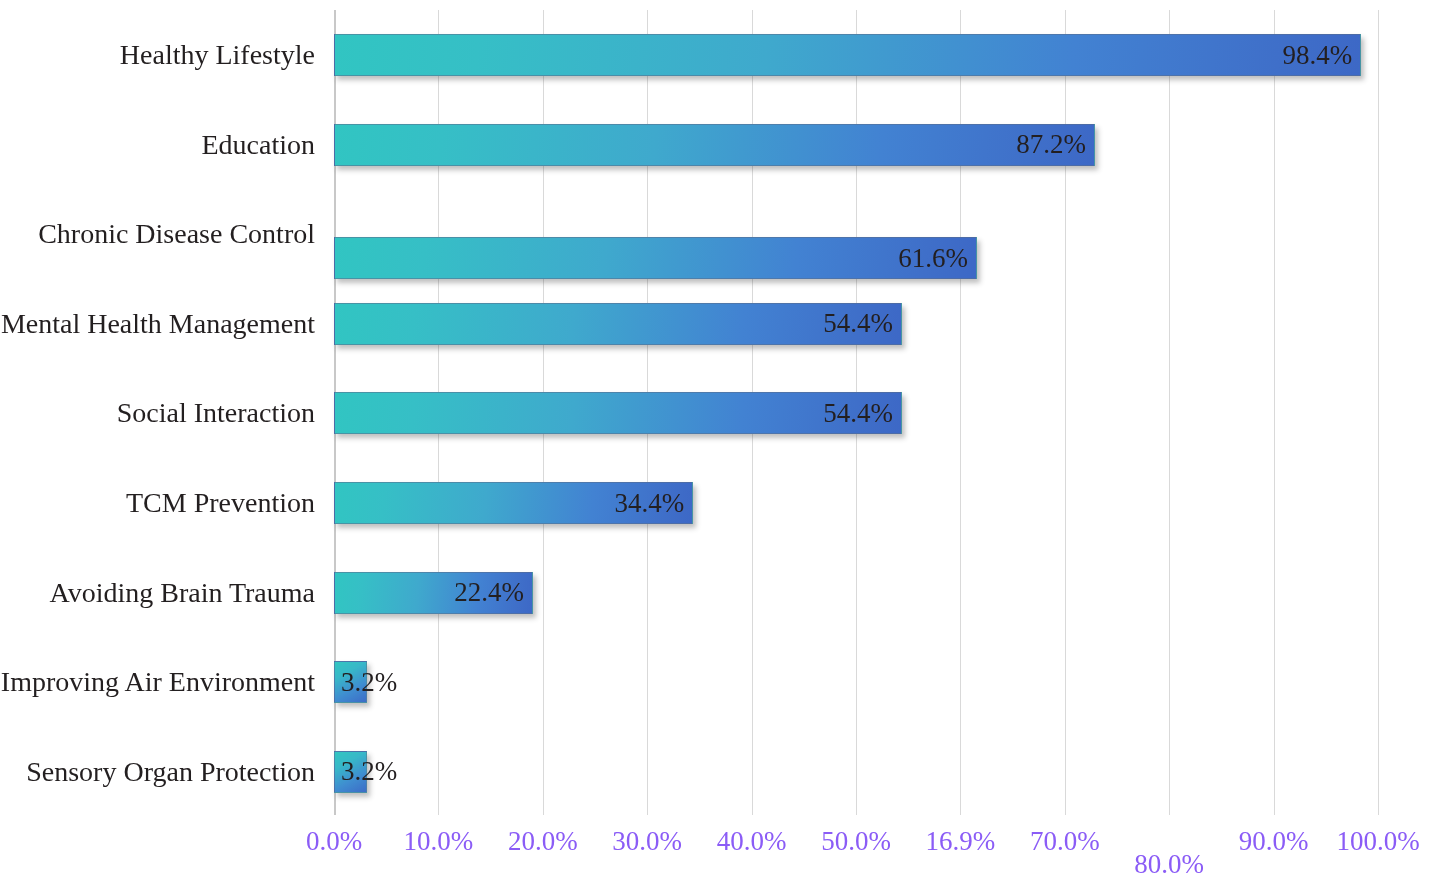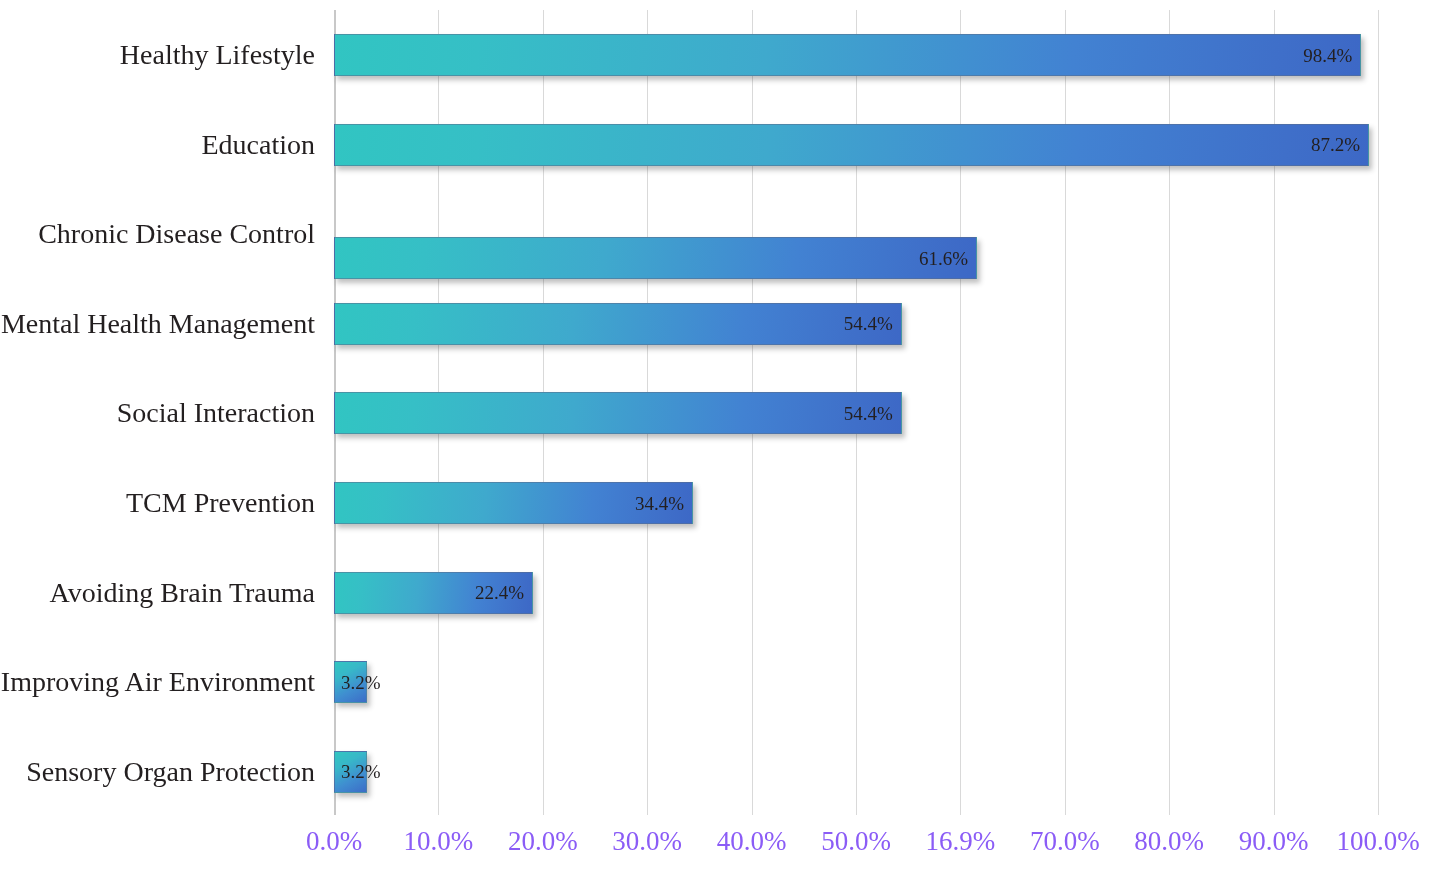--- a/index.html
+++ b/index.html
@@ -62,21 +62,21 @@
     align-items: center;
     justify-content: flex-end;
   }
   .bar.tiny {
     background-image: linear-gradient(150deg, #32c6c1 0%, #37b8c8 30%, #3f8ed0 65%, #3c6cc7 100%);
   }
   .bar-value {
     position: absolute;
     right: 8px;
     white-space: nowrap;
-    font-size: 19px;
+    font-size: 27px;
     line-height: 1;
     color: #231f20;
     font-family: "Liberation Serif", "DejaVu Serif", serif;
   }
   .bar.tiny .bar-value {
     right: auto;
     left: 6px;
   }
 
   
@@ -120,21 +120,21 @@
       <div class="gridline" style="left: 730.8px;"></div>
       <div class="gridline" style="left: 835.2px;"></div>
       <div class="gridline" style="left: 939.6px;"></div>
       <div class="gridline" style="left: 1044px;"></div>
       <div class="bar-row" style="top: 24px; width: 1044px;">
         <div class="bar" style="width: 1027.3px;">
           <span class="bar-value">98.4%</span>
         </div>
       </div>
       <div class="bar-row" style="top: 113.6px; width: 1044px;">
-        <div class="bar" style="width: 1035px;">
+        <div class="bar" style="width: 761px;">
           <span class="bar-value">87.2%</span>
         </div>
       </div>
       <div class="bar-row" style="top: 203.2px; width: 1044px; margin-top: 24px;">
         <div class="bar" style="width: 643.104px;">
           <span class="bar-value">61.6%</span>
         </div>
       </div>
       <div class="bar-row" style="top: 292.8px; width: 1044px;">
         <div class="bar" style="width: 567.936px;">
@@ -181,18 +181,18 @@
     </div>
   <div id="ticks-layer">
       <div class="tick-label" style="left: 334px;">0.0%</div>
       <div class="tick-label" style="left: 438.4px;">10.0%</div>
       <div class="tick-label" style="left: 542.8px;">20.0%</div>
       <div class="tick-label" style="left: 647.2px;">30.0%</div>
       <div class="tick-label" style="left: 751.6px;">40.0%</div>
       <div class="tick-label" style="left: 856px;">50.0%</div>
       <div class="tick-label" style="left: 960.4px;">16.9%</div>
       <div class="tick-label" style="left: 1064.8px;">70.0%</div>
-      <div class="tick-label" style="left: 1169.2px;">80.0%</div>
+      <div class="tick-label" style="left: 1169.2px; margin-top: 23px;">80.0%</div>
       <div class="tick-label" style="left: 1273.6px;">90.0%</div>
       <div class="tick-label" style="left: 1378px;">100.0%</div>
     </div>
 
 </div>
 
 </body></html>

